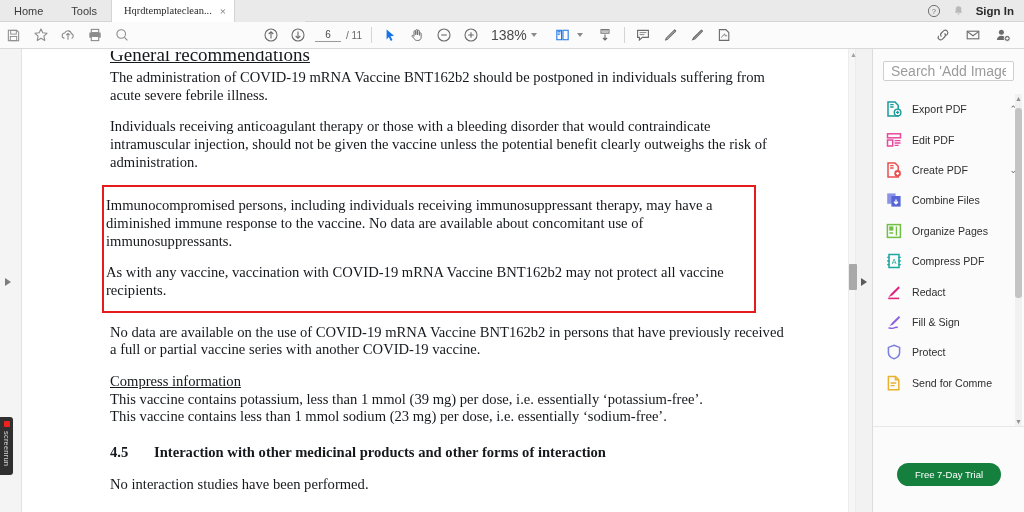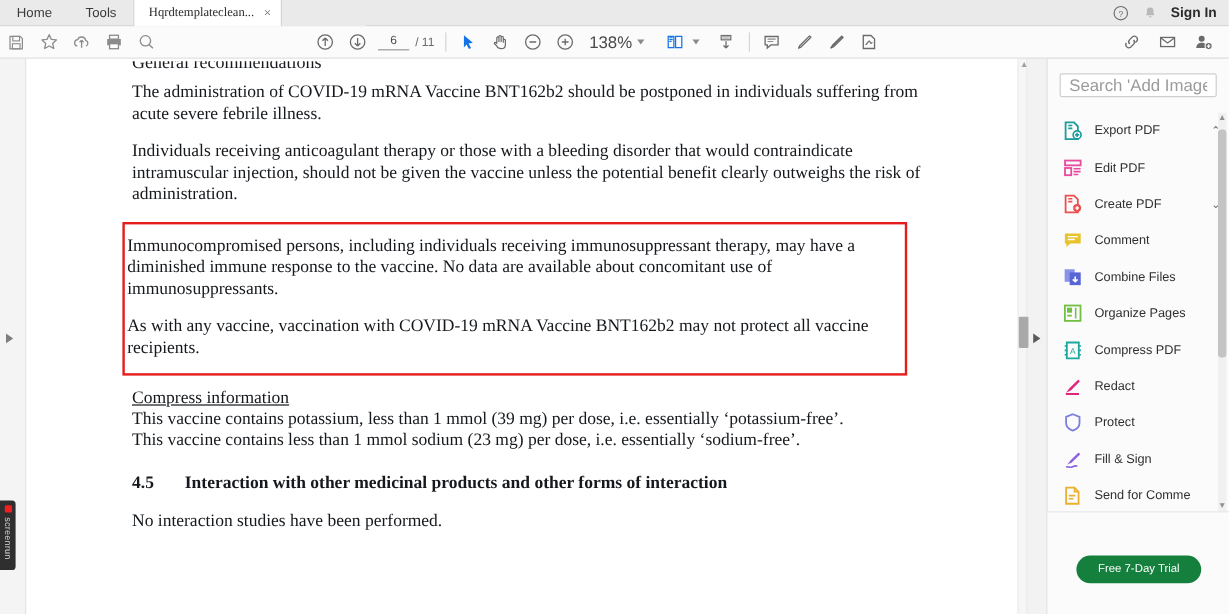--- a/index.html
+++ b/index.html
@@ -108,21 +108,21 @@
     padding: 2px 60px 0 88px;
     font-family: "Liberation Serif", serif;
     font-size: 14.6px; color: #15181c; line-height: 1.21;
   }
   .doc p { margin: 0 0 14px 0; }
   .doc .u { text-decoration: underline; }
   .clip-top {
     height: 12px; overflow: hidden; margin-bottom: 6px;
   }
   .clip-top span {
-    display: block; margin-top: -7px; font-size: 15px;
+    display: block; margin-top: -7px; text-decoration: underline; font-size: 19px;
   }
   .redbox {
     border: 2px solid #e61b1b; padding: 10px 12px 4px 2px;
     margin: 4px 0 11px -8px; width: 654px;
   }
   .redbox p:last-child { margin-bottom: 7px; }
   .h-sec {
     font-weight: bold; margin: 18px 0 14px 0; display: flex; gap: 0;
   }
   .h-sec .num { width: 44px; }
@@ -403,20 +403,21 @@
         </div>
 
         <p>The administration of COVID-19 mRNA Vaccine BNT162b2 should be postponed in individuals suffering from acute severe febrile illness.</p>
         <p>Individuals receiving anticoagulant therapy or those with a bleeding disorder that would contraindicate intramuscular injection, should not be given the vaccine unless the potential benefit clearly outweighs the risk of administration.</p>
 
         <div class="redbox">
           <p>Immunocompromised persons, including individuals receiving immunosuppressant therapy, may have a diminished immune response to the vaccine. No data are available about concomitant use of immunosuppressants.</p>
           <p>As with any vaccine, vaccination with COVID-19 mRNA Vaccine BNT162b2 may not protect all vaccine recipients.</p>
         </div>
 
+        <p>No data are available on the use of COVID-19 mRNA Vaccine BNT162b2 in persons that have previously received a full or partial vaccine series with another COVID-19 vaccine.</p>
 
         <p class="u tight" style="margin-bottom:1px">Compress information</p>
         <p class="tight">This vaccine contains potassium, less than 1 mmol (39 mg) per dose, i.e. essentially ‘potassium-free’.</p>
         <p>This vaccine contains less than 1 mmol sodium (23 mg) per dose, i.e. essentially ‘sodium-free’.</p>
 
         <div class="h-sec">
           <span class="num">4.5</span>
           <span>Interaction with other medicinal products and other forms of interaction</span>
         </div>
 
@@ -468,29 +469,20 @@
               <path d="M3 2h7l3.2 3.2V16H3z" fill="none" stroke="#ec4f4f" stroke-width="1.5"></path>
               <path d="M5.2 4.6h3.4M5.2 7h3.4" stroke="#ec4f4f" stroke-width="1.3"></path>
               <circle cx="12.6" cy="12.4" r="3.3" fill="#ec4f4f"></circle>
               <path d="M12.6 10.9v3M11.1 12.4h3" stroke="#fff" stroke-width="1.3"></path>
             </svg>
         </span>
         <span class="lbl">Create PDF</span>
         <span class="chev">⌄</span>
       </div>
 
-      <div class="ritem">
-        <span class="ico">
-          <svg width="18" height="18" viewBox="0 0 18 18">
-              <path d="M2.4 3.6h13.2v8.4H7l-3.4 2.8V12H2.4z" fill="#e8c32e"></path>
-              <path d="M4.8 6.2h8.4M4.8 8.6h5.8" stroke="#fff" stroke-width="1.2"></path>
-            </svg>
-        </span>
-        <span class="lbl">Comment</span>
-      </div>
 
       <div class="ritem">
         <span class="ico">
           <svg width="18" height="18" viewBox="0 0 18 18">
               <rect x="2.2" y="2.4" width="8.4" height="10.4" fill="#8b93e8"></rect>
               <rect x="6.4" y="5" width="9.2" height="10.6" fill="#5865d6"></rect>
               <path d="M11 8.4v4.4M9 10.8l2 2 2-2" stroke="#fff" stroke-width="1.3" fill="none"></path>
             </svg>
         </span>
         <span class="lbl">Combine Files</span>
@@ -524,34 +516,34 @@
               <path d="M13.6 3.2L6.2 10.6l-2.8 3.6 4.2-2 7.2-7.2z" fill="#e0257e"></path>
               <path d="M3.2 15.4h11" stroke="#e0257e" stroke-width="1.6"></path>
             </svg>
         </span>
         <span class="lbl">Redact</span>
       </div>
 
       <div class="ritem">
         <span class="ico">
           <svg width="18" height="18" viewBox="0 0 18 18">
-              <path d="M9 2.2l5.6 2.2v5c0 3.2-2.6 5.3-5.6 6.4-3-1.1-5.6-3.2-5.6-6.4v-5z" fill="none" stroke="#7b7fe0" stroke-width="1.5"></path>
-            </svg>
-        </span>
-        <span class="lbl">Protect</span>
-      </div>
-
-      <div class="ritem">
-        <span class="ico">
-          <svg width="18" height="18" viewBox="0 0 18 18">
               <path d="M13.8 3L7 9.8l-2.6 3.4 4-1.9 6.8-6.8z" fill="#8a62e0"></path>
               <path d="M3.4 15.2c1.6-.7 3.2.7 4.8 0s3-1.4 4.6-.7" fill="none" stroke="#8a62e0" stroke-width="1.4"></path>
             </svg>
         </span>
         <span class="lbl">Fill &amp; Sign</span>
+      </div>
+
+      <div class="ritem">
+        <span class="ico">
+          <svg width="18" height="18" viewBox="0 0 18 18">
+              <path d="M9 2.2l5.6 2.2v5c0 3.2-2.6 5.3-5.6 6.4-3-1.1-5.6-3.2-5.6-6.4v-5z" fill="none" stroke="#7b7fe0" stroke-width="1.5"></path>
+            </svg>
+        </span>
+        <span class="lbl">Protect</span>
       </div>
 
       <div class="ritem">
         <span class="ico">
           <svg width="18" height="18" viewBox="0 0 18 18">
               <path d="M3.4 2.4h7l3.4 3.4V15.8H3.4z" fill="none" stroke="#e8b12e" stroke-width="1.5"></path>
               <path d="M10.4 2.4v3.4h3.4" fill="none" stroke="#e8b12e" stroke-width="1.4"></path>
               <path d="M5.6 9h5.6M5.6 11.6h4" stroke="#e8b12e" stroke-width="1.3"></path>
             </svg>
         </span>

